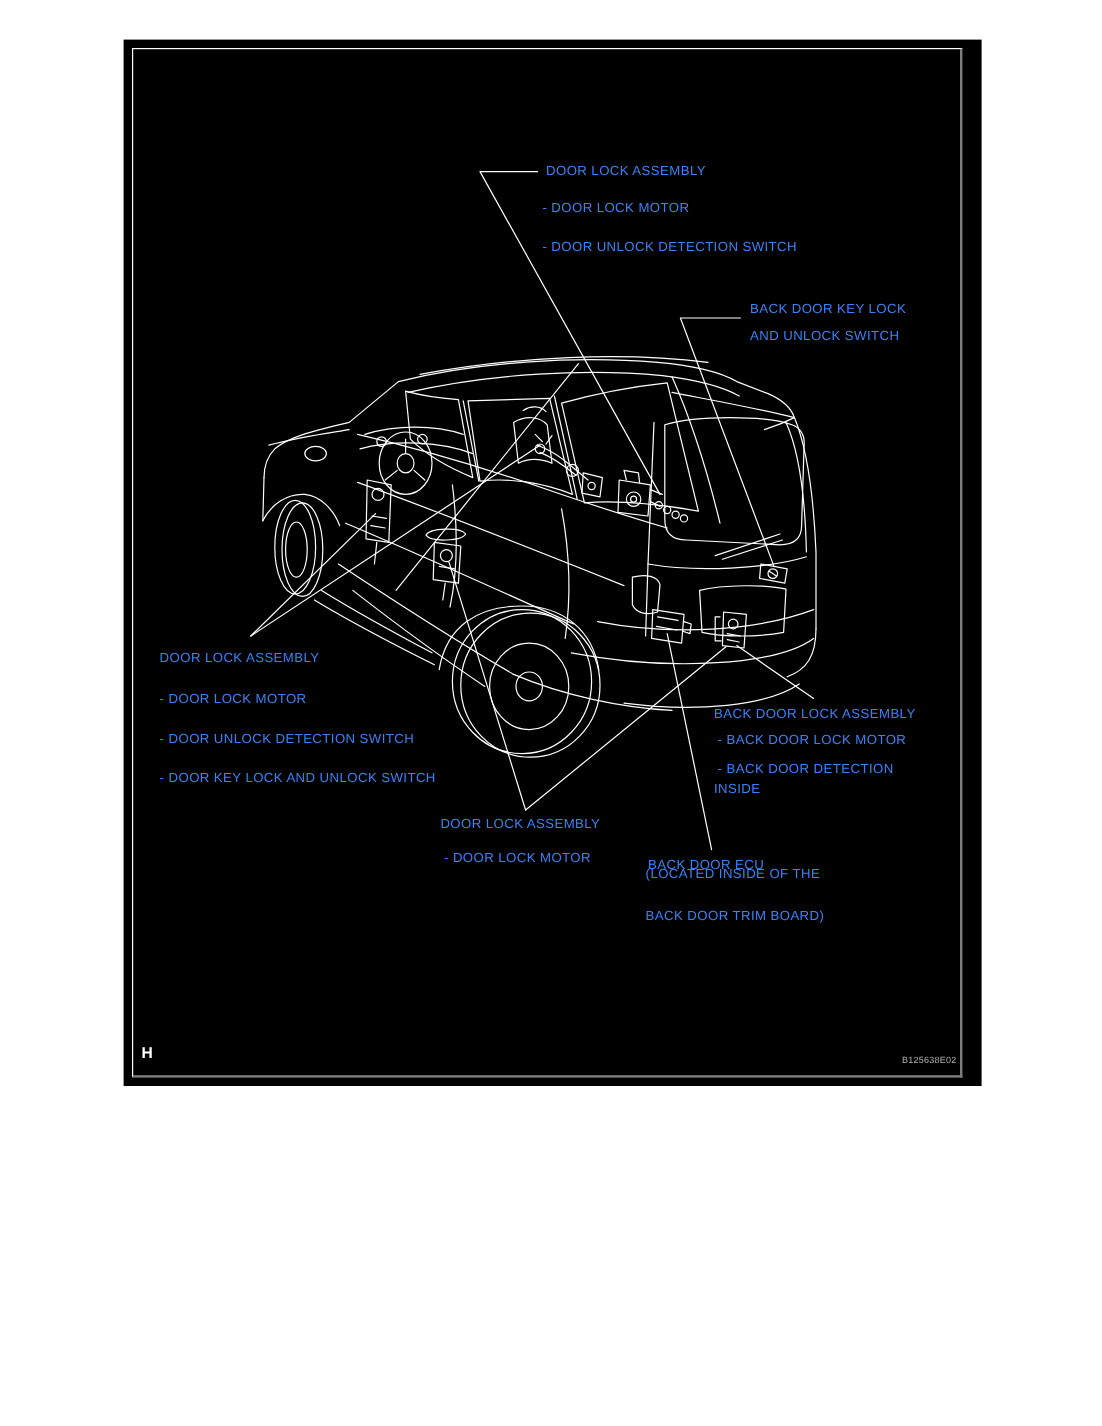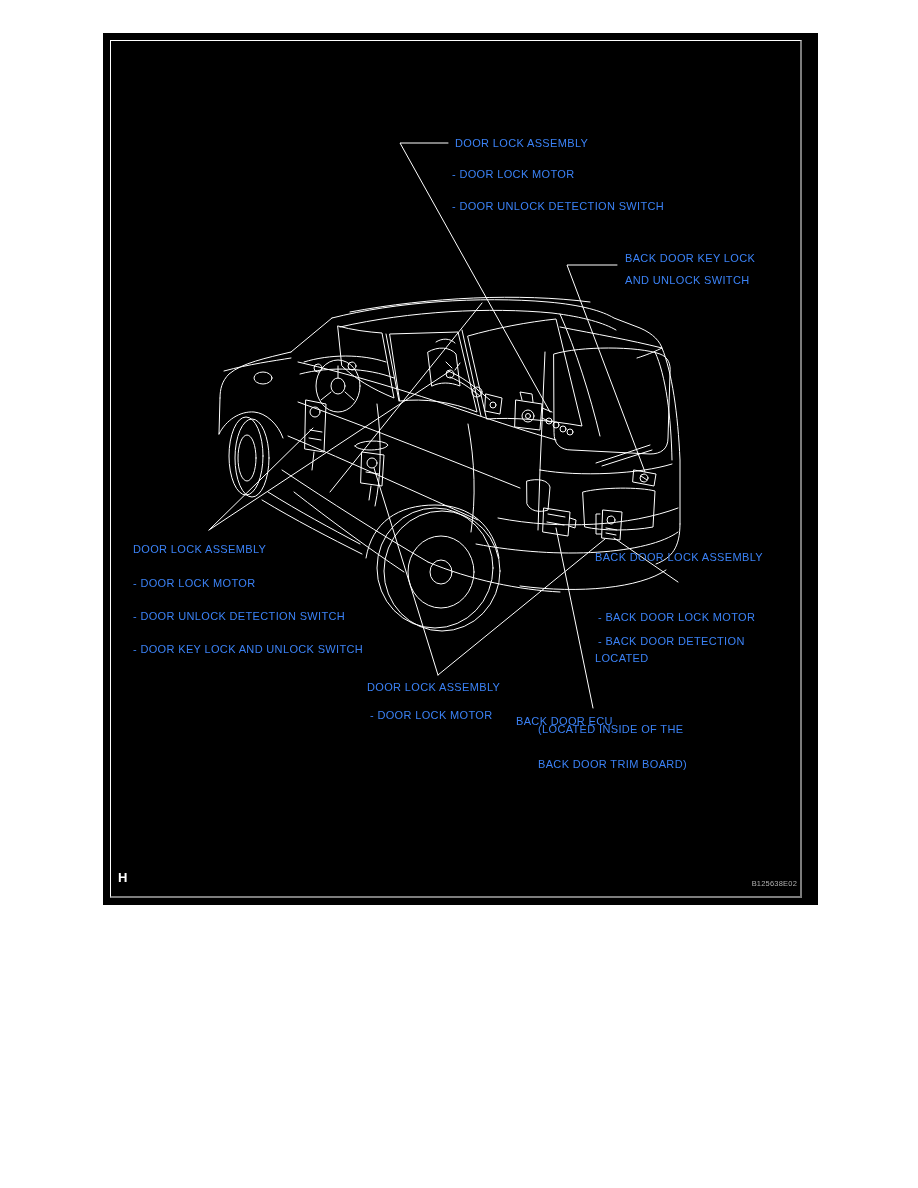--- a/index.html
+++ b/index.html
@@ -185,23 +185,23 @@
 <div class="lbl" style="left:625px;top:273px">AND UNLOCK SWITCH</div>
 
 <div class="lbl" style="left:133px;top:542px">DOOR LOCK ASSEMBLY</div>
 <div class="lbl" style="left:133px;top:576px">- DOOR LOCK MOTOR</div>
 <div class="lbl" style="left:133px;top:609px">- DOOR UNLOCK DETECTION SWITCH</div>
 <div class="lbl" style="left:133px;top:642px">- DOOR KEY LOCK AND UNLOCK SWITCH</div>
 
 <div class="lbl" style="left:367px;top:680px">DOOR LOCK ASSEMBLY</div>
 <div class="lbl" style="left:370px;top:708px">- DOOR LOCK MOTOR</div>
 
-<div class="lbl" style="left:595px;top:550px">BACK DOOR LOCK ASSEMBLY</div>
+<div class="lbl" style="left:595px;top:588px">BACK DOOR LOCK ASSEMBLY</div>
 <div class="lbl" style="left:598px;top:610px">- BACK DOOR LOCK MOTOR</div>
 <div class="lbl" style="left:598px;top:634px">- BACK DOOR DETECTION</div>
-<div class="lbl" style="left:595px;top:651px">LOCATED</div>
-
-<div class="lbl" style="left:516px;top:714px">BACK DOOR ECU</div>
+<div class="lbl" style="left:595px;top:651px">INSIDE</div>
+
+<div class="lbl" style="left:540px;top:714px">BACK DOOR ECU</div>
 <div class="lbl" style="left:538px;top:722px">(LOCATED INSIDE OF THE</div>
 <div class="lbl" style="left:538px;top:757px">BACK DOOR TRIM BOARD)</div>
 
 <div class="marker" style="left:118px;top:870px">H</div>
 <div class="figcode" style="right:121px;top:879px">B125638E02</div>
 
 </body></html>

